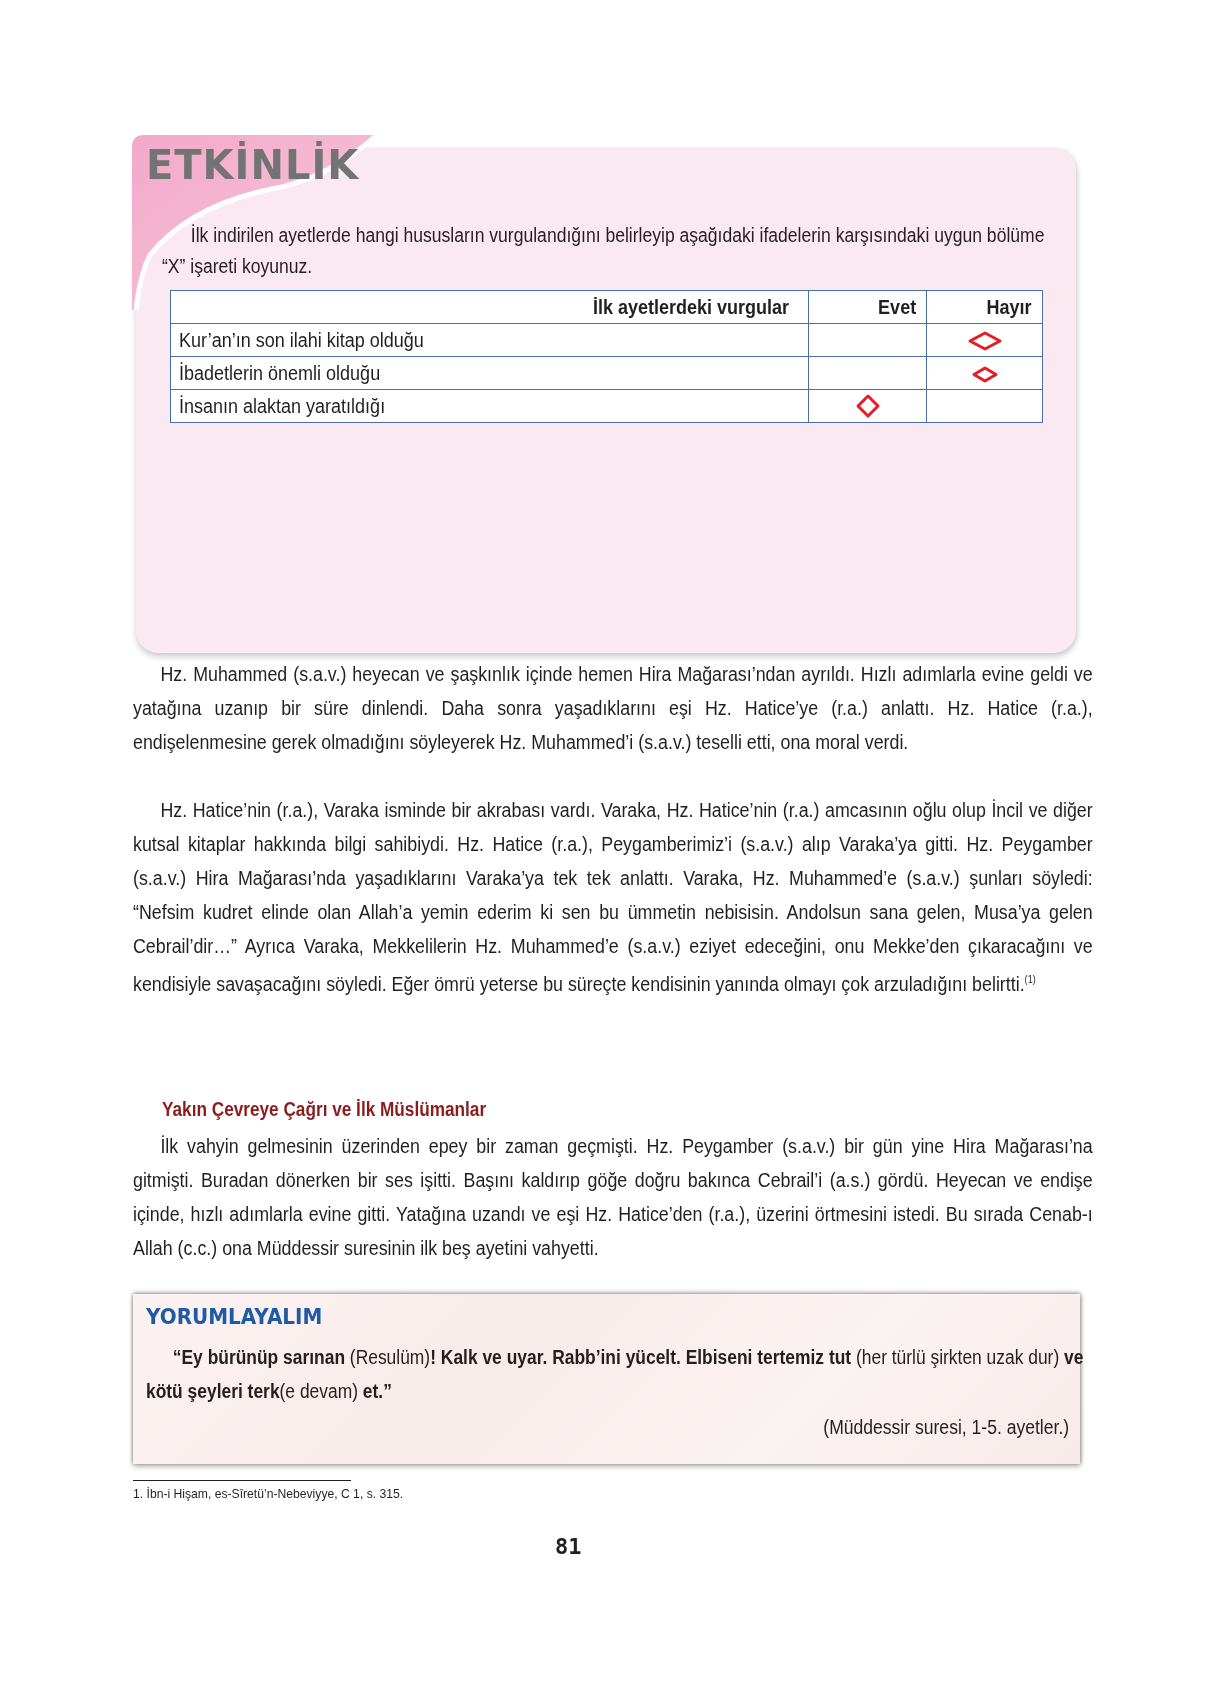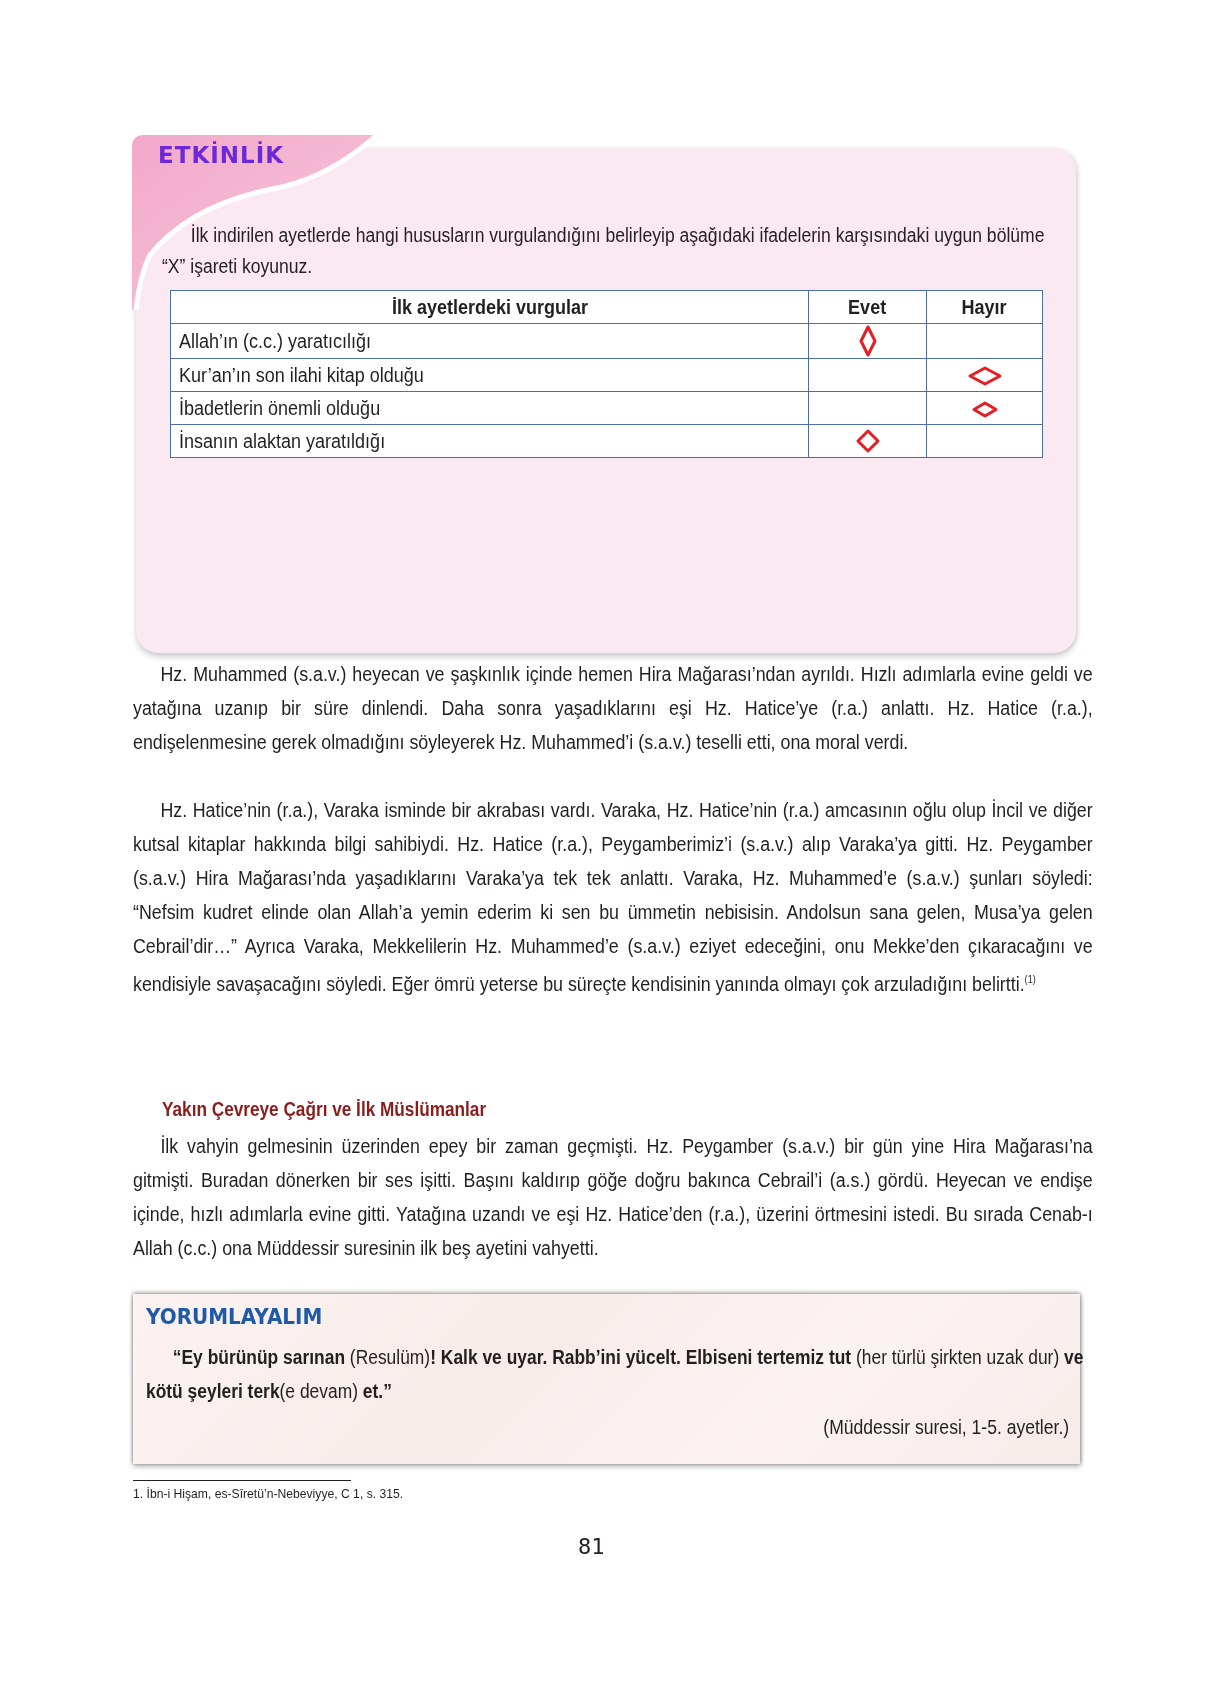--- a/index.html
+++ b/index.html
@@ -11,37 +11,37 @@
   
   #etk-box {
     position:absolute; left:136px; top:148px; width:940px; height:505px;
     background:#fbe9f1; border-radius:22px;
     box-shadow: 0 4px 6px rgba(0,0,0,0.18), 2px 0 4px rgba(0,0,0,0.08);
   }
   #etk-tab {
     position:absolute; left:132px; top:135px; width:285px; height:175px;
   }
   #etk-title {
-    position:absolute; left:158px; top:142px; font-size:23px; font-weight:bold; letter-spacing:1px;
-    font-family: "DejaVu Sans", sans-serif; color:#6d28d9;
+    position:absolute; left:146px; top:142px; font-size:40px; font-weight:bold; letter-spacing:1px;
+    font-family: "DejaVu Sans", sans-serif; color:#737373;
   }
   #etk-instr {
     position:absolute; left:162px; top:220px; width:905px; font-size:19.5px; line-height:31px;
     transform: scaleX(0.9); transform-origin:left top; width:1005px;
   }
   #etk-instr .indent { display:inline-block; width:32px; }
 
   table#vurgu {
     position:absolute; left:170px; top:290px; width:873px; border-collapse:collapse;
     background:#ffffff; font-size:20px;
   }
   #vurgu td, #vurgu th {
     border:1.5px solid #4a6ea8; height:33px; padding:0 8px; box-sizing:border-box;
   }
-  #vurgu th { font-weight:bold; text-align:center; }
+  #vurgu th { font-weight:bold; text-align:right; }
   #vurgu th.c-q { width:638px; }
   #vurgu th.c-e { width:118px; }
   #vurgu td .txt { display:inline-block; transform:scaleX(0.9); transform-origin:left center; white-space:nowrap; }
   #vurgu th .txt { display:inline-block; transform:scaleX(0.9); white-space:nowrap; }
   #vurgu td.mark { position:relative; text-align:center; padding:0; }
   .diamond { display:inline-block; }
 
   
   .para {
     position:absolute; left:133px; width:1050px; font-size:19.5px; line-height:34px;
@@ -71,21 +71,21 @@
     transform:scaleX(0.893); transform-origin:left top;
   }
   #yorum-quote .indent { display:inline-block; width:30px; }
   #yorum-source {
     position:absolute; right:142px; top:1416px; font-size:19.5px;
     transform:scaleX(0.9); transform-origin:right top;
   }
 
   #footnote-rule { position:absolute; left:133px; top:1480px; width:218px; height:1px; background:#231f20; }
   #footnote { position:absolute; left:133px; top:1486px; font-size:13.5px; transform:scaleX(0.9); transform-origin:left top; }
-  #page-number { position:absolute; left:578px; top:1534px; font-size:22px; font-weight:normal; font-family:"DejaVu Sans Mono", monospace; }
+  #page-number { position:absolute; left:555px; top:1534px; font-size:22px; font-weight:bold; font-family:"DejaVu Sans Mono", monospace; }
 </style>
 </head>
 <body>
 
 <div id="etk-box"></div>
 <svg id="etk-tab" viewBox="0 0 285 175">
   <defs>
     <linearGradient id="pinkg" x1="0" y1="0" x2="1" y2="1">
       <stop offset="0" stop-color="#f2a9c9"></stop>
       <stop offset="1" stop-color="#f7c8dc"></stop>
@@ -99,27 +99,20 @@
 
 <table id="vurgu">
   <thead>
     <tr>
       <th class="c-q"><span class="txt">İlk ayetlerdeki vurgular</span></th>
       <th class="c-e"><span class="txt">Evet</span></th>
       <th><span class="txt">Hayır</span></th>
     </tr>
   </thead>
   <tbody id="vurgu-body">
-      <tr>
-        <td><span class="txt">Allah’ın (c.c.) yaratıcılığı</span></td>
-        <td class="mark"><svg width="20" height="34" class="diamond" style="vertical-align: middle;">
-            <polygon points="10,3 17,17 10,31 3,17" fill="none" stroke="#e31e24" stroke-width="3" stroke-linejoin="round"></polygon>
-          </svg></td>
-        <td class="mark"></td>
-      </tr>
       <tr>
         <td><span class="txt">Kur’an’ın son ilahi kitap olduğu</span></td>
         <td class="mark"></td>
         <td class="mark"><svg width="36" height="22" class="diamond" style="vertical-align: middle;">
             <polygon points="18,3 33,11 18,19 3,11" fill="none" stroke="#e31e24" stroke-width="3" stroke-linejoin="round"></polygon>
           </svg></td>
       </tr>
       <tr>
         <td><span class="txt">İbadetlerin önemli olduğu</span></td>
         <td class="mark"></td>

